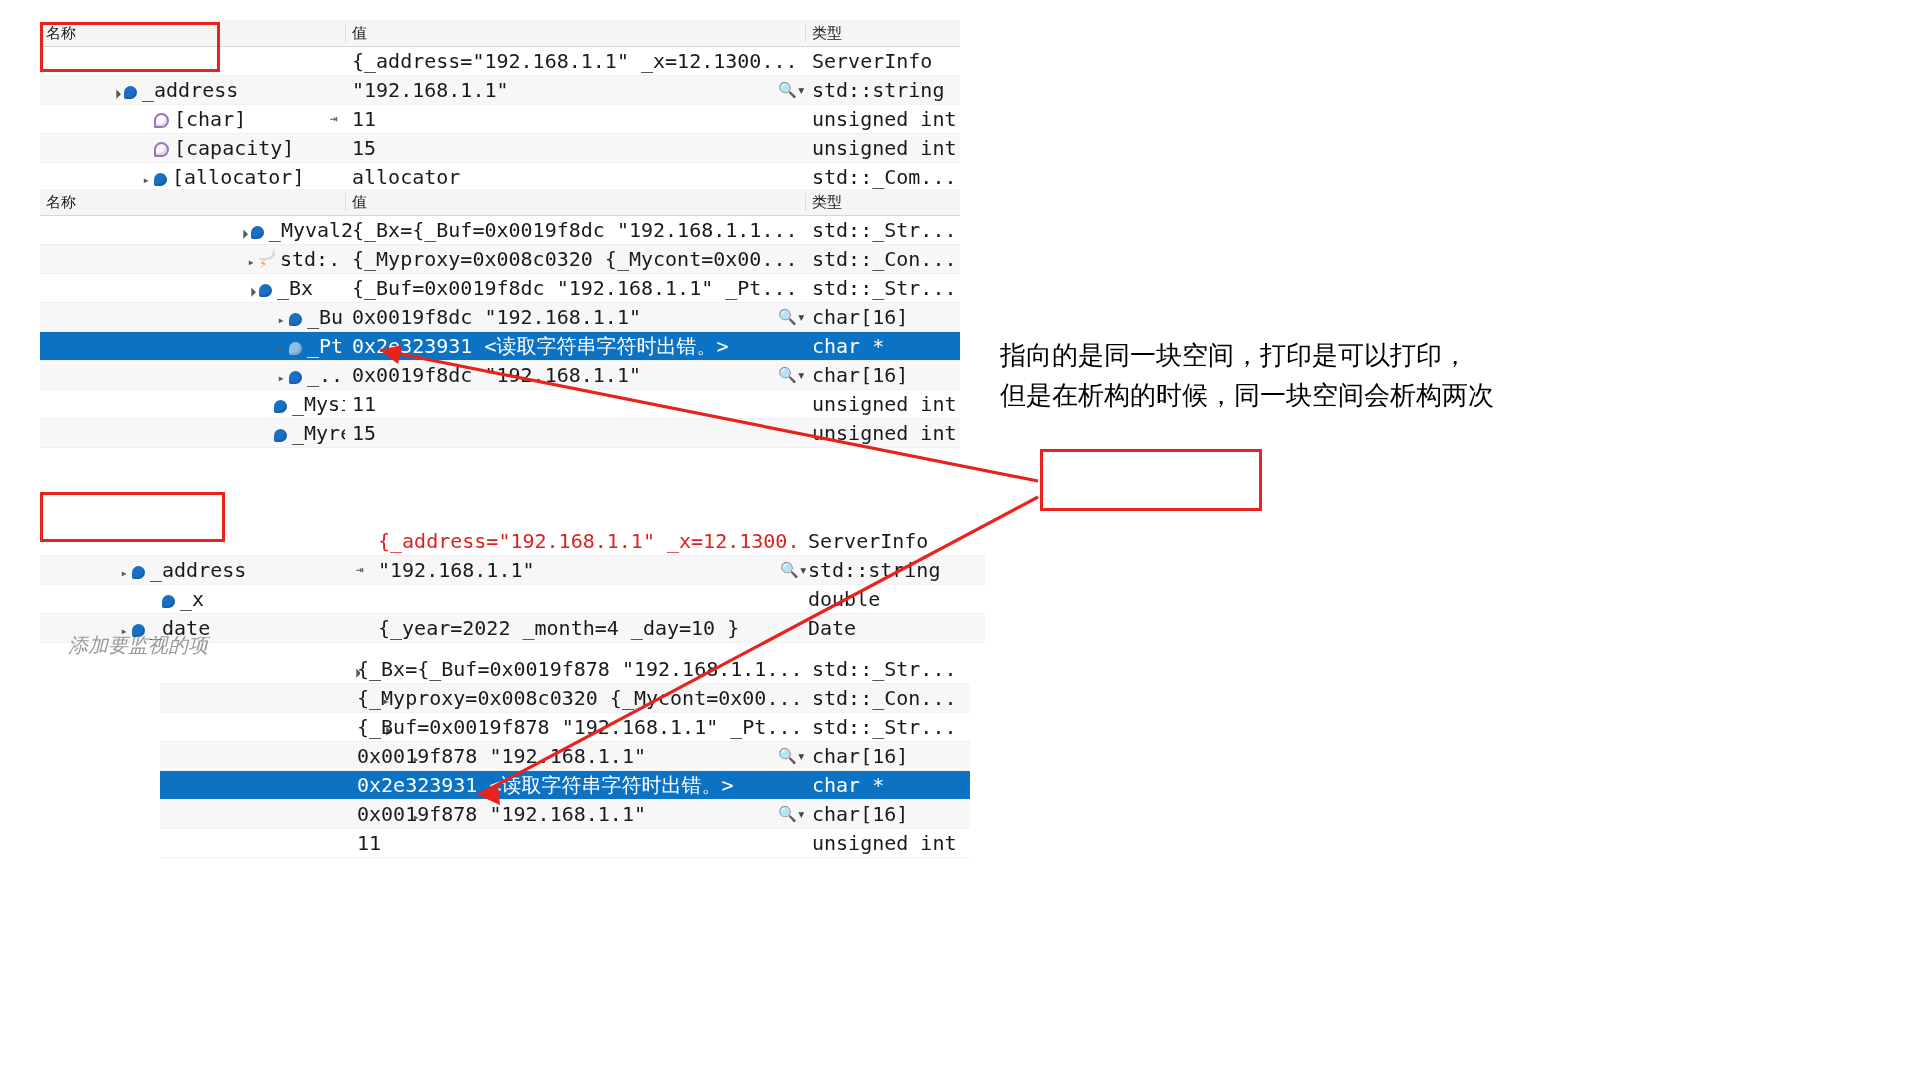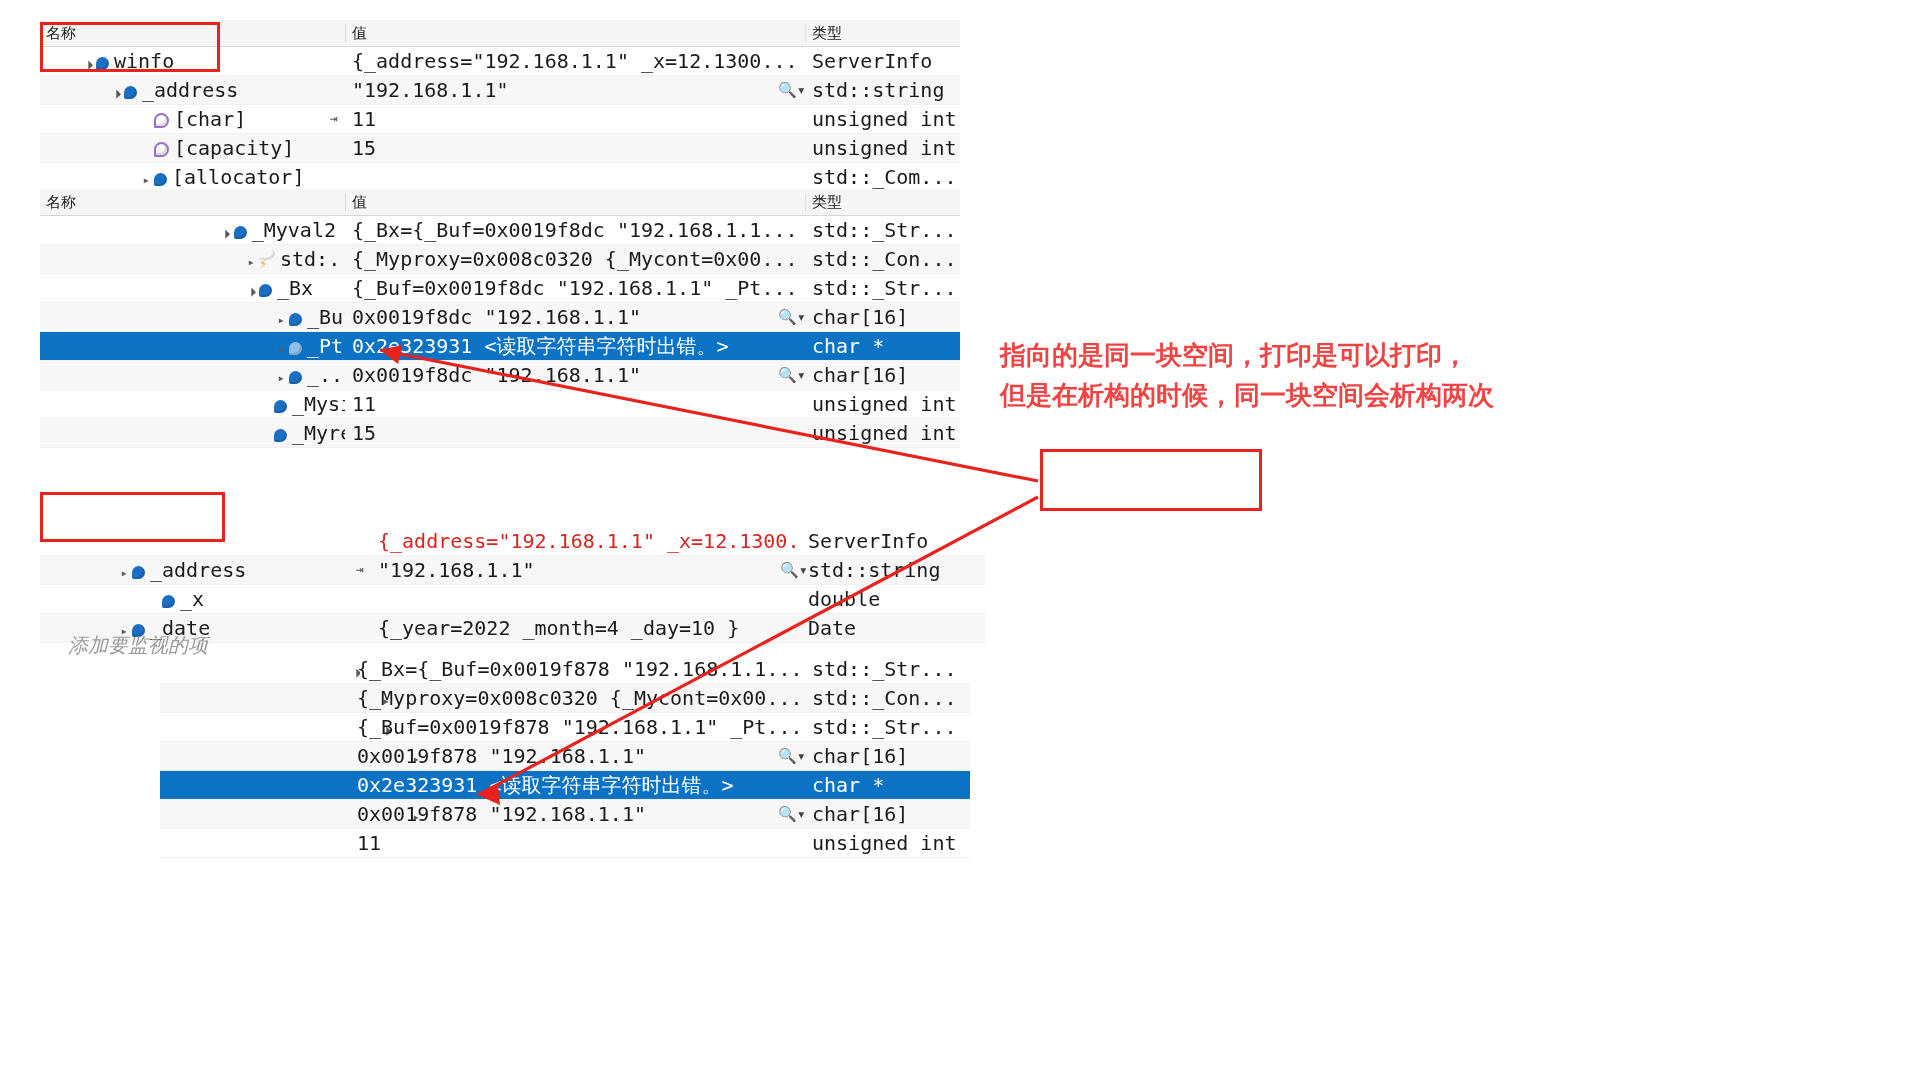--- a/index.html
+++ b/index.html
@@ -42,22 +42,22 @@
     background:none;border:2px solid #9b6fc4;border-radius:50% 50% 50% 10%;
     width:11px;height:11px;
   }
   .dot.st{background:none;position:relative;width:16px;}
   .dot.st::before{content:"\26A1";color:#e8a33d;font-size:14px;}
   .mag{font-size:15px;color:#444;}
   .pin{display:inline-block;color:#555;font-size:13px;}
 
   
   .annot{
-    position:absolute;color:#ef4444;font-size:26px;line-height:40px;
-    font-family:"DejaVu Sans","Liberation Sans",sans-serif;font-weight:700;
+    position:absolute;color:#000000;font-size:26px;line-height:40px;
+    font-family:"DejaVu Sans","Liberation Sans",sans-serif;font-weight:400;
     white-space:nowrap;
   }
   .redbox{position:absolute;border:3px solid #e8221d;box-sizing:border-box;}
   svg.overlay{position:absolute;left:0;top:0;width:1911px;height:1081px;pointer-events:none;}
   .watch-hint{
     position:absolute;font-size:20px;color:#9a9a9a;font-style:italic;
     font-family:"DejaVu Sans","Liberation Sans",sans-serif;white-space:nowrap;
   }
 </style>
 </head>
@@ -66,21 +66,20 @@
 <div class="panel" id="panel-top" style="left:40px;top:20px;width:920px;height:165px;">
   <div class="hdr">
     <span class="hcol" style="left:6px;">名称</span>
     <span class="sep" style="left:305px;"></span>
     <span class="hcol" style="left:312px;">值</span>
     <span class="sep" style="left:765px;"></span>
     <span class="hcol" style="left:772px;">类型</span>
   </div>
   <div id="rows-top">
       <div class="row" style="width: 920px;">
-        <div class="cname" style="left: 42px; width: 263px; text-align: left;"><span class="tri open"></span><span class="dot"></span><span>winfo</span></div>
         <div class="cval" style="left: 312px; width: 454px;">{_address="192.168.1.1" _x=12.1300...</div>
         <div class="ctyp" style="left: 772px; width: 144px;">ServerInfo</div>
       </div>
       <div class="row alt" style="width: 920px;">
         <div class="cname" style="left: 70px; width: 235px; text-align: left;"><span class="tri open"></span><span class="dot"></span><span>_address</span></div>
         <div class="cval" style="left: 312px; width: 454px;">"192.168.1.1"</div>
         <span class="mag" style="position: absolute; left: 738px;">🔍▾</span>
         <div class="ctyp" style="left: 772px; width: 144px;">std::string</div>
       </div>
       <div class="row" style="width: 920px;">
@@ -89,36 +88,37 @@
         <span class="pin" style="position: absolute; left: 290px;">⇥</span>
         <div class="ctyp" style="left: 772px; width: 144px;">unsigned int</div>
       </div>
       <div class="row alt" style="width: 920px;">
         <div class="cname" style="left: 100px; width: 205px; text-align: left;"><span class="tri none"></span><span class="dot prop"></span><span>[capacity]</span></div>
         <div class="cval" style="left: 312px; width: 454px;">15</div>
         <div class="ctyp" style="left: 772px; width: 144px;">unsigned int</div>
       </div>
       <div class="row" style="width: 920px;">
         <div class="cname" style="left: 100px; width: 205px; text-align: left;"><span class="tri closed"></span><span class="dot"></span><span>[allocator]</span></div>
+        <div class="cval" style="left: 312px; width: 454px;">allocator</div>
         <div class="ctyp" style="left: 772px; width: 144px;">std::_Com...</div>
       </div>
     </div>
 </div>
 
 <div class="panel" id="panel-second" style="left:40px;top:189px;width:920px;height:251px;">
   <div class="hdr">
     <span class="hcol" style="left:6px;">名称</span>
     <span class="sep" style="left:305px;"></span>
     <span class="hcol" style="left:312px;">值</span>
     <span class="sep" style="left:765px;"></span>
     <span class="hcol" style="left:772px;">类型</span>
   </div>
   <div id="rows-second">
       <div class="row" style="width: 920px;">
-        <div class="cname" style="left: 166px; width: 130px; text-align: right;"><span class="tri open"></span><span class="dot"></span><span>_Myval2</span></div>
+        <div class="cname" style="left: 190px; width: 130px; text-align: center;"><span class="tri open"></span><span class="dot"></span><span>_Myval2</span></div>
         <div class="cval" style="left: 312px; width: 454px;">{_Bx={_Buf=0x0019f8dc "192.168.1.1...</div>
         <div class="ctyp" style="left: 772px; width: 144px;">std::_Str...</div>
       </div>
       <div class="row alt" style="width: 920px;">
         <div class="cname" style="left: 205px; width: 100px; text-align: left;"><span class="tri closed"></span><span class="dot st"></span><span>std:...</span></div>
         <div class="cval" style="left: 312px; width: 454px;">{_Myproxy=0x008c0320 {_Mycont=0x00...</div>
         <div class="ctyp" style="left: 772px; width: 144px;">std::_Con...</div>
       </div>
       <div class="row" style="width: 920px;">
         <div class="cname" style="left: 205px; width: 100px; text-align: left;"><span class="tri open"></span><span class="dot"></span><span>_Bx</span></div>

